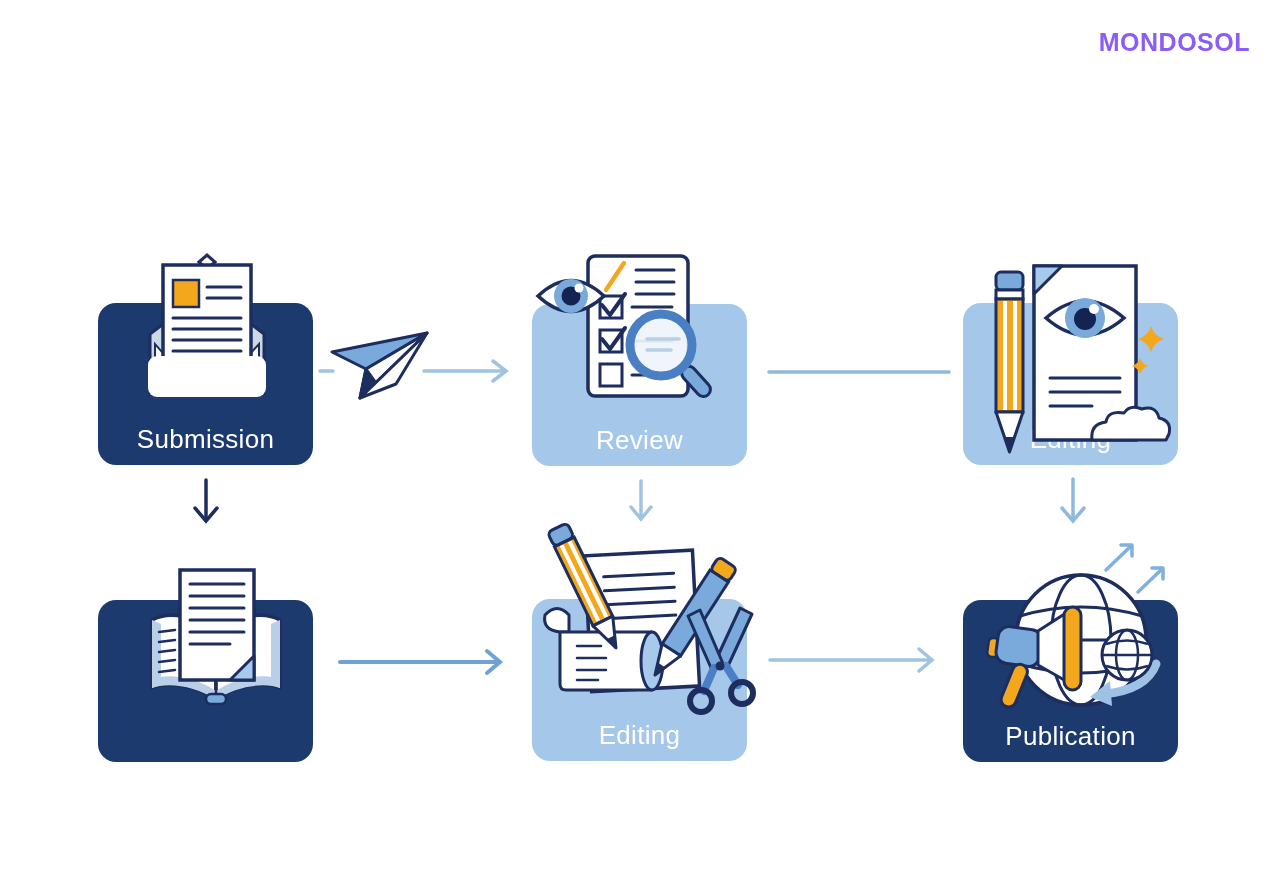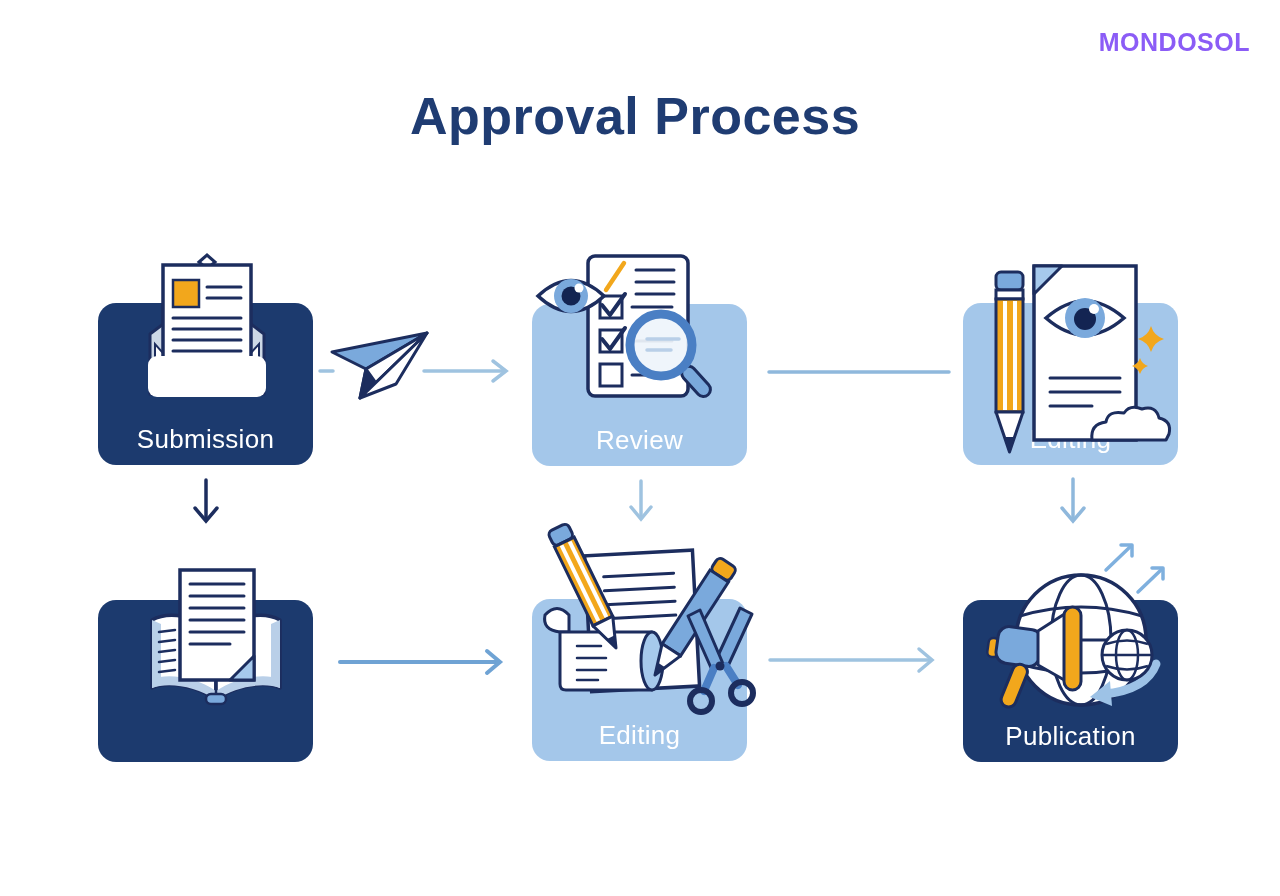--- a/index.html
+++ b/index.html
@@ -15,21 +15,20 @@
   .card.light-blue{background:#a4c7ea;}
   .card-label{color:#ffffff;font-size:26px;font-weight:500;letter-spacing:.3px;line-height:1;}
   .overlay{position:absolute;left:0;top:0;width:1280px;height:896px;pointer-events:none;}
 </style>
 </head>
 <body>
 
 <div class="canvas">
 
   <div class="logo">MONDOSOL</div>
-  <h1 class="title">Approval Process</h1>
 
   <div class="card dark-navy" style="left:98px;top:303px">
     <span class="card-label">Submission</span>
   </div>
   <div class="card light-blue" style="left:532px;top:304px">
     <span class="card-label">Review</span>
   </div>
   <div class="card light-blue" style="left:963px;top:303px">
     <span class="card-label">Editing</span>
   </div>

